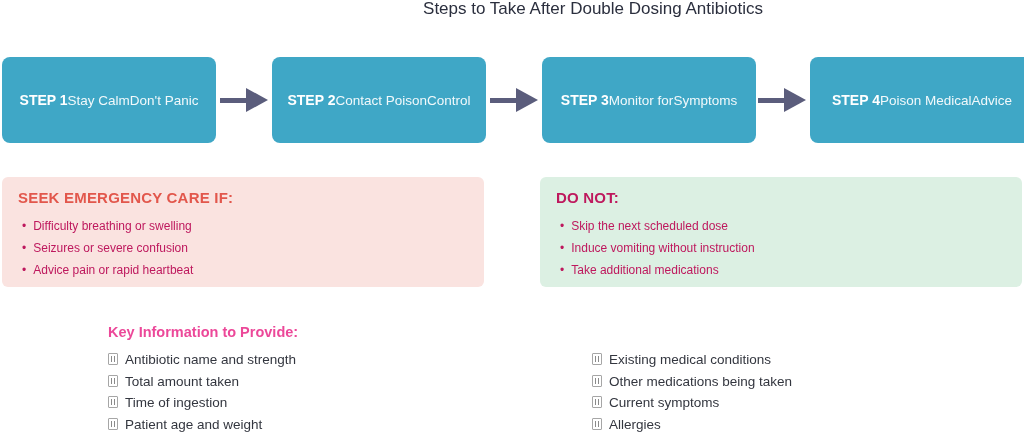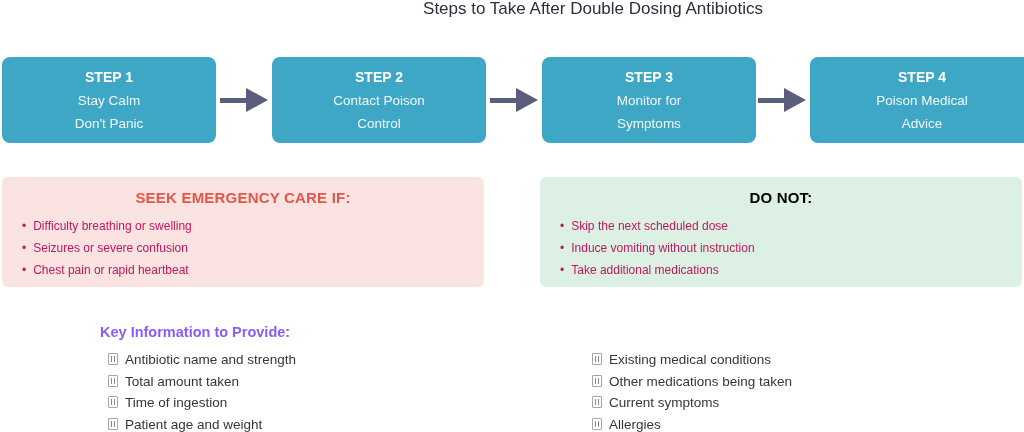--- a/index.html
+++ b/index.html
@@ -26,21 +26,21 @@
 
   
   .step {
     position:absolute;
     top:57px;
     height:86px;
     width:214px;
     background:#3fa7c6;
     border-radius:8px;
     display:flex;
-    flex-direction:column;
+    flex-direction:row;
     justify-content:center;
     align-items:center;
     text-align:left;
     color:#ffffff;
     line-height:23px;
     font-size:13.5px;
   }
   .step .step-title { font-weight:bold; font-size:14px; }
   .step .step-line  { color:rgba(255,255,255,0.93); }
   #step1 { left:2px; }
@@ -70,47 +70,47 @@
     position:absolute;
     top:177px;
     height:110px;
     width:482px;
     border-radius:6px;
     padding:12px 16px 0 16px;
   }
   #panel-emergency { left:2px;   background:#fae3e0; }
   #panel-donot     { left:540px; background:#dcf0e3; }
   .panel .panel-heading {
-    text-align:center;
+    text-align:left;
     font-weight:bold;
     font-size:15px;
     letter-spacing:0.2px;
   }
   #panel-emergency .panel-heading { color:#e2574c; }
-  #panel-donot     .panel-heading { color:#000000; }
+  #panel-donot     .panel-heading { color:#be185d; }
   .panel ul {
     list-style:none;
     margin-top:9px;
     padding-left:4px;
   }
   .panel li {
     font-size:12px;
     line-height:22px;
     color:#be185d;
   }
   .panel li::before { content:"•"; margin-right:7px; }
 
   
   .keyinfo-heading {
     position:absolute;
-    left:100px;
+    left:108px;
     top:324px;
     font-size:14.5px;
     font-weight:bold;
-    color:#8b5cf6;
+    color:#ec4899;
   }
   .keyinfo-col {
     position:absolute;
     top:349px;
     font-size:13.5px;
     line-height:21.5px;
     color:#33363f;
   }
   #keyinfo-left  { left:108px; }
   #keyinfo-right { left:592px; }
@@ -170,21 +170,21 @@
   <div class="step-title">STEP 4</div>
   <div class="step-line">Poison Medical</div>
   <div class="step-line">Advice</div>
 </div>
 
 <div class="panel" id="panel-emergency">
   <div class="panel-heading">SEEK EMERGENCY CARE IF:</div>
   <ul>
     <li>Difficulty breathing or swelling</li>
     <li>Seizures or severe confusion</li>
-    <li>Chest pain or rapid heartbeat</li>
+    <li>Advice pain or rapid heartbeat</li>
   </ul>
 </div>
 
 <div class="panel" id="panel-donot">
   <div class="panel-heading">DO NOT:</div>
   <ul>
     <li>Skip the next scheduled dose</li>
     <li>Induce vomiting without instruction</li>
     <li>Take additional medications</li>
   </ul>

